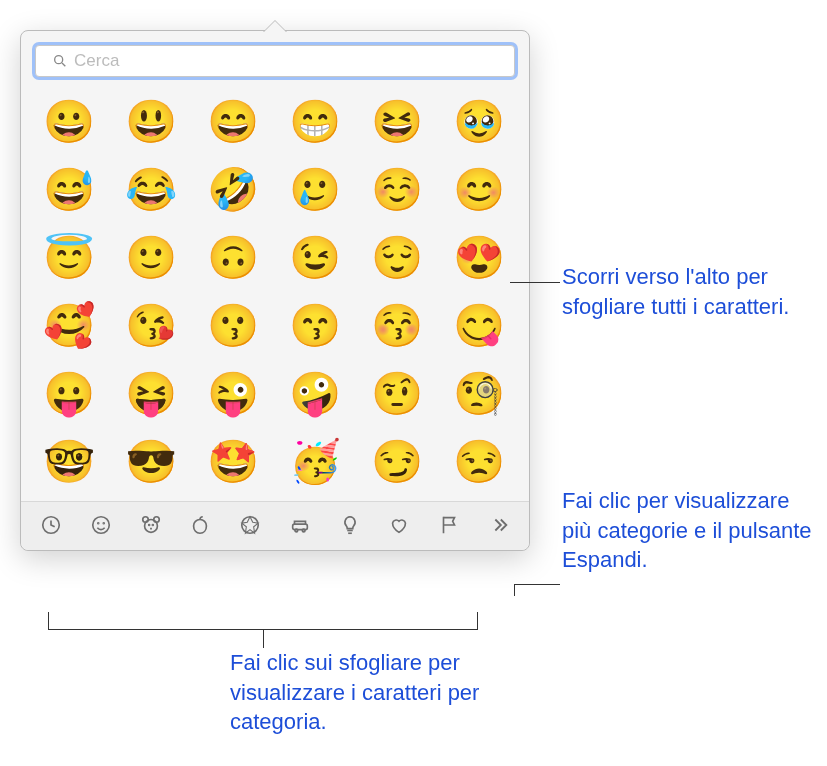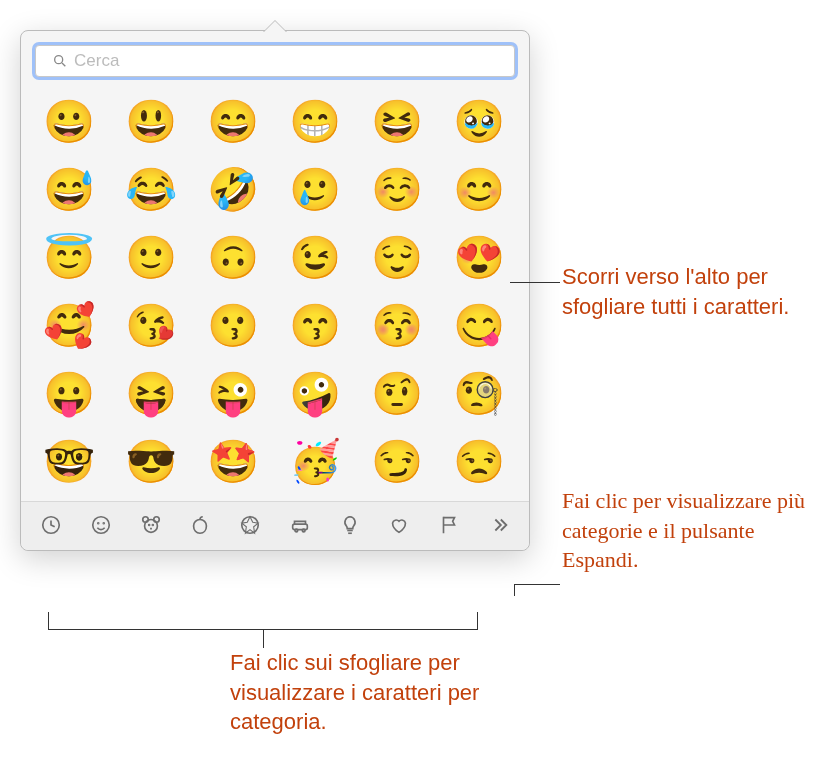--- a/index.html
+++ b/index.html
@@ -102,26 +102,26 @@
     color: #6e6e6e;
     cursor: pointer;
     border-radius: 4px;
   }
   .cat-btn svg { width: 22px; height: 22px; }
 
   
   .callout {
     position: absolute;
     font-size: 22px;
-    color: #c2410c;
+    color: #1d4ed8;
     line-height: 1.35;
     max-width: 250px;
   }
   .callout-1 { left: 562px; top: 262px; }
-  .callout-2 { left: 562px; top: 486px; font-family: Liberation Serif, serif; }
+  .callout-2 { left: 562px; top: 486px; }
   .callout-3 { left: 230px; top: 648px; max-width: 310px; }
 
   .lead-line {
     position: absolute;
     background: #333;
   }
   .hline { height: 1px; }
   .vline { width: 1px; }
 
   

